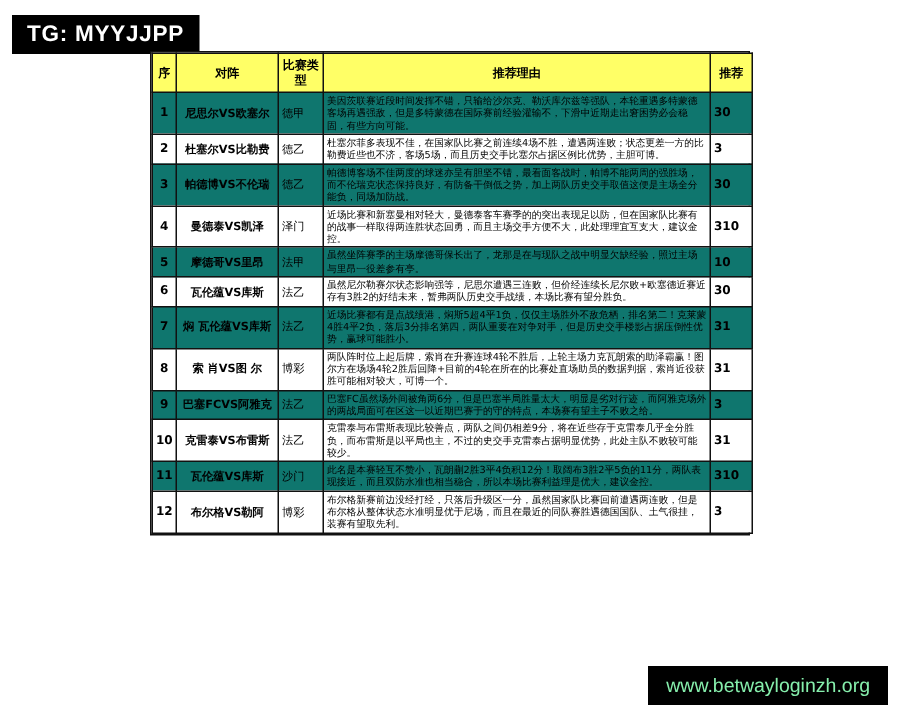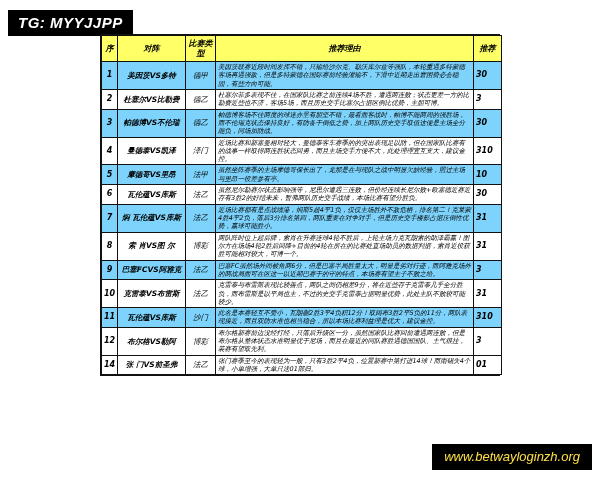--- a/index.html
+++ b/index.html
@@ -12,21 +12,20 @@
     background: #ffffff;
     font-family: "DejaVu Sans", "Liberation Sans", sans-serif;
     overflow: hidden;
     position: relative;
   }
   .page {
     position: relative;
     width: 600px;
     height: 480px;
     background: #ffffff;
-    font-style: italic;
   }
   
   .tg-badge {
     position: absolute;
     left: 8px;
     top: 10px;
     background: #000000;
     color: #ffffff;
     font-size: 15px;
     font-weight: bold;
@@ -34,21 +33,21 @@
     letter-spacing: 0.5px;
     line-height: 1;
     font-family: "Liberation Sans", sans-serif;
   }
   
   .wm-badge {
     position: absolute;
     right: 8px;
     bottom: 10px;
     background: #000000;
-    color: #fde047;
+    color: #86efac;
     font-size: 13px;
     padding: 6px 12px 7px 12px;
     line-height: 1;
     font-family: "Liberation Sans", sans-serif;
   }
   
   .table-wrap {
     position: absolute;
     left: 100px;
     top: 34px;
@@ -94,34 +93,34 @@
     font-weight: bold;
     font-size: 8px;
   }
   td.match {
     text-align: center;
     font-weight: bold;
     font-size: 7.5px;
     line-height: 1.25;
   }
   td.type {
-    text-align: center;
+    text-align: left;
     font-size: 7.5px;
   }
   td.reason {
     text-align: left;
     font-size: 6.5px;
     line-height: 1.28;
     padding: 2px 3px;
   }
   td.pick {
     font-weight: bold;
     font-size: 8px;
   }
-  tbody tr.odd td { background: #7dd3fc; }
+  tbody tr.odd td { background: #0f766e; }
   tbody tr.even td { background: #ffffff; }
 </style>
 </head>
 <body>
 
 <div class="page">
 
   <div class="tg-badge">TG: MYYJJPP</div>
 
   <div class="table-wrap">
@@ -138,21 +137,21 @@
           <th>序</th>
           <th>对阵</th>
           <th>比赛类型</th>
           <th>推荐理由</th>
           <th>推荐</th>
         </tr>
       </thead>
       <tbody>
         <tr class="odd">
           <td class="idx">1</td>
-          <td class="match">美因茨VS多特</td>
+          <td class="match">尼思尔VS欧塞尔</td>
           <td class="type">德甲</td>
           <td class="reason">美因茨联赛近段时间发挥不错，只输给沙尔克、勒沃库尔兹等强队，本轮重遇多特蒙德客场再遇强敌，但是多特蒙德在国际赛前经验灌输不，下滑中近期走出窘困势必会稳固，有些方向可能。</td>
           <td class="pick">30</td>
         </tr>
         <tr class="even">
           <td class="idx">2</td>
           <td class="match">杜塞尔VS比勒费</td>
           <td class="type">德乙</td>
           <td class="reason">杜塞尔菲多表现不佳，在国家队比赛之前连续4场不胜，遭遇两连败；状态更差一方的比勒费近些也不济，客场5场，而且历史交手比塞尔占据区例比优势，主胆可博。</td>
           <td class="pick">3</td>
@@ -220,26 +219,19 @@
           <td class="reason">此名是本赛轻互不赞小，瓦朗蒯2胜3平4负积12分！取阔布3胜2平5负的11分，两队表现接近，而且双防水准也相当稳合，所以本场比赛利益理是优大，建议金控。</td>
           <td class="pick">310</td>
         </tr>
         <tr class="even">
           <td class="idx">12</td>
           <td class="match">布尔格VS勒阿</td>
           <td class="type">博彩</td>
           <td class="reason">布尔格新赛前边没经打经，只落后升级区一分，虽然国家队比赛回前遭遇两连败，但是布尔格从整体状态水准明显优于尼场，而且在最近的同队赛胜遇德国国队、土气很挂，装赛有望取先利。</td>
           <td class="pick">3</td>
         </tr>
-        <tr class="even">
-          <td class="idx">14</td>
-          <td class="match">张  门VS前圣弗</td>
-          <td class="type">法乙</td>
-          <td class="reason">张门赛季至今的表现轻为一般，只有3胜2平4负，位置新赛中第打进14球！而南锡失4个球，小单增强，大单只送01部归。</td>
-          <td class="pick">01</td>
-        </tr>
       </tbody>
     </table>
   </div>
 
   <div class="wm-badge">www.betwayloginzh.org</div>
 
 </div>
 
 </body></html>

